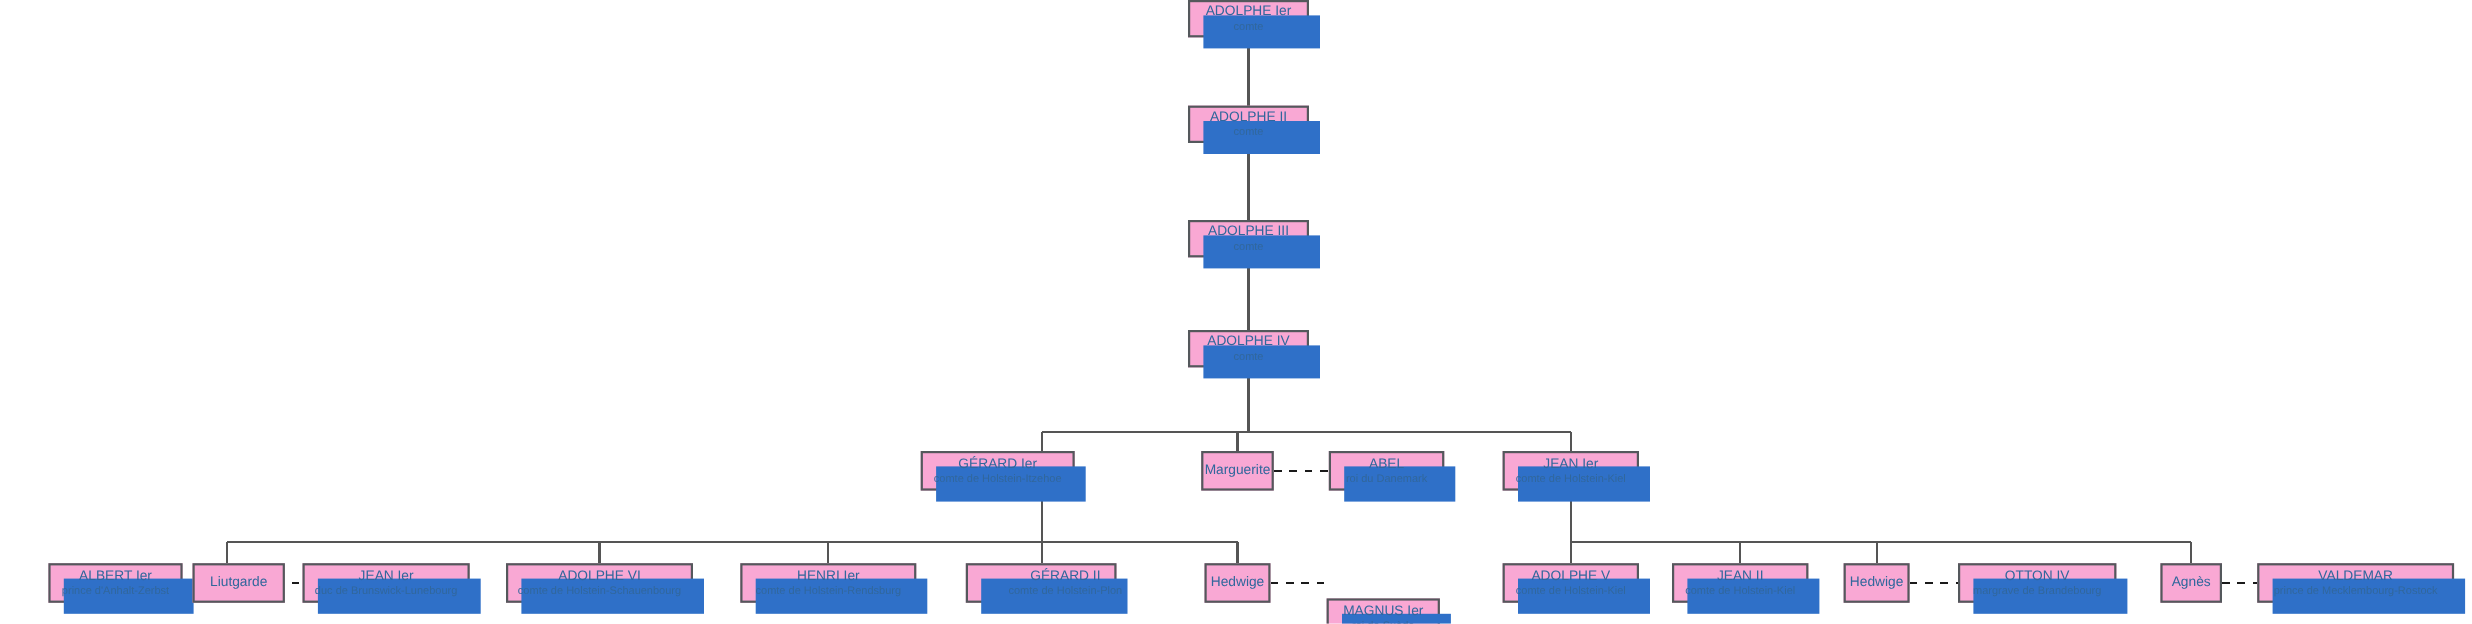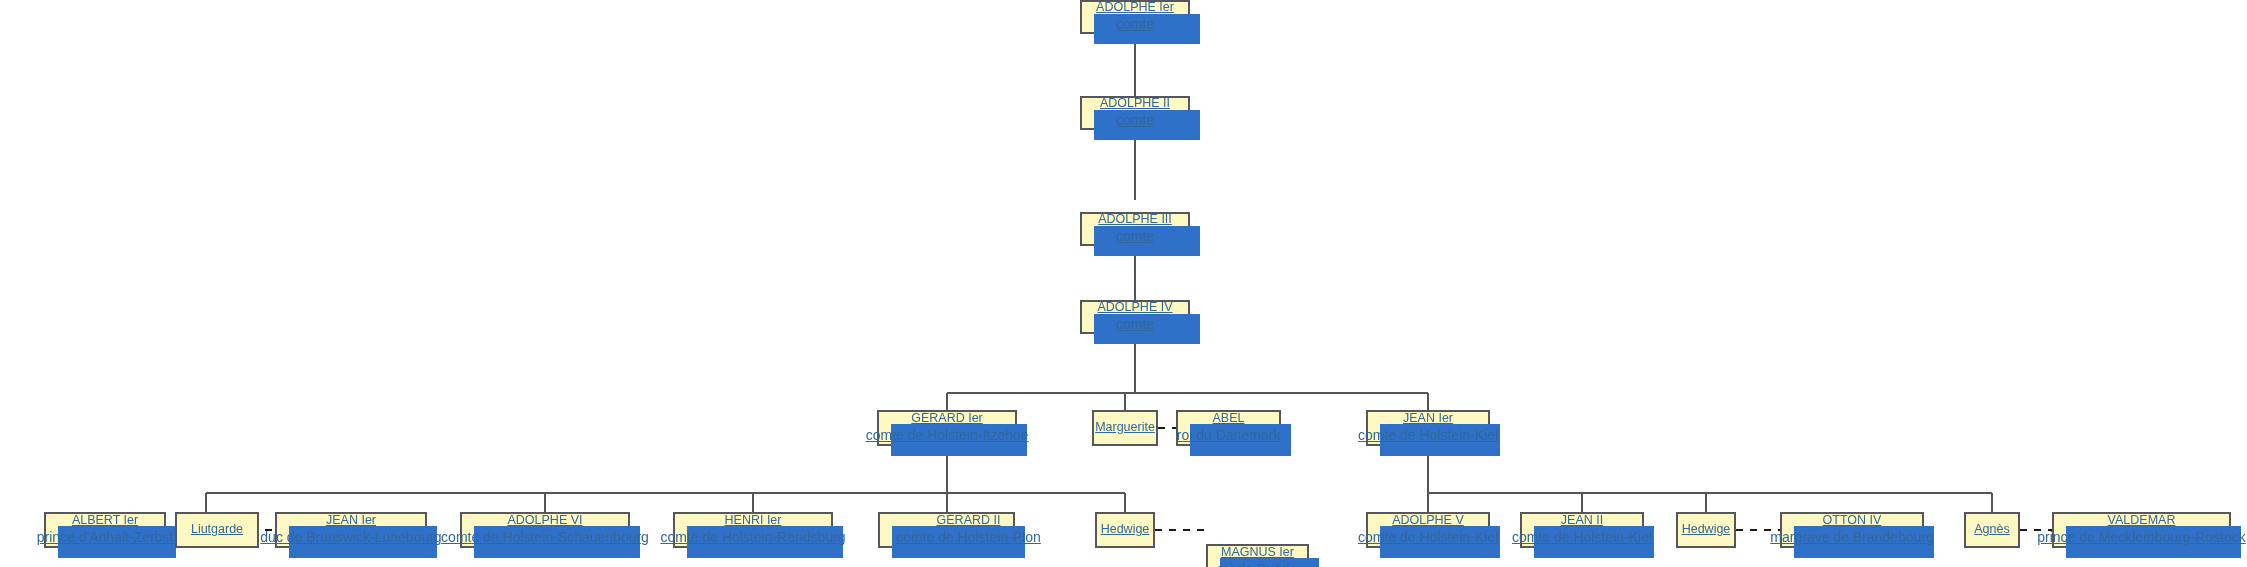--- a/index.html
+++ b/index.html
@@ -25,38 +25,37 @@
     left: 0; top: 0;
     width: 2247px;
     height: 567px;
     pointer-events: none;
   }
 
   
   .node {
     position: absolute;
     box-sizing: border-box;
-    background: #fef9c3;
+    background: #f9a8d4;
     border: 2px solid #54585c;
     display: flex;
     flex-direction: column;
     align-items: center;
     justify-content: center;
     text-align: center;
     color: #31679c;
     line-height: 1.25;
     z-index: 5;
-    text-decoration: underline;
   }
   .node .nm {
     font-size: 12.5px;
     white-space: nowrap;
   }
   .node .ti {
-    font-size: 14px;
+    font-size: 10px;
     white-space: nowrap;
   }
   
   .node.sh::after {
     content: "";
     position: absolute;
     left: 12px;
     top: 12px;
     width: 100%;
     height: 100%;
@@ -110,36 +109,36 @@
 
   <div id="nodes">
       <div class="node sh" style="left: 1080px; top: 0px; width: 110px; height: 34px;">
         <span class="nm">ADOLPHE Ier</span>
         <span class="ti">comte</span>
       </div>
       <div class="node sh" style="left: 1080px; top: 96px; width: 110px; height: 34px;">
         <span class="nm">ADOLPHE II</span>
         <span class="ti">comte</span>
       </div>
-      <div class="node sh" style="left: 1080px; top: 212px; width: 110px; height: 34px; text-align: right;">
+      <div class="node sh" style="left: 1080px; top: 200px; width: 110px; height: 34px; text-align: right;">
         <span class="nm">ADOLPHE III</span>
         <span class="ti">comte</span>
       </div>
       <div class="node sh" style="left: 1080px; top: 300px; width: 110px; height: 34px;">
         <span class="nm">ADOLPHE IV</span>
         <span class="ti">comte</span>
       </div>
-      <div class="node sh" style="left: 877px; top: 410px; width: 140px; height: 36px; text-align: center;">
+      <div class="node sh" style="left: 837px; top: 410px; width: 140px; height: 36px; text-align: center;">
         <span class="nm">GÉRARD Ier</span>
         <span class="ti">comte de Holstein-Itzehoe</span>
       </div>
       <div class="node" style="left: 1092px; top: 410px; width: 66px; height: 36px;">
         <span class="nm">Marguerite</span>
       </div>
-      <div class="node sh" style="left: 1176px; top: 410px; width: 105px; height: 36px;">
+      <div class="node sh" style="left: 1208px; top: 410px; width: 105px; height: 36px;">
         <span class="nm">ABEL</span>
         <span class="ti">roi du Danemark</span>
       </div>
       <div class="node sh" style="left: 1366px; top: 410px; width: 124px; height: 36px;">
         <span class="nm">JEAN Ier</span>
         <span class="ti">comte de Holstein-Kiel</span>
       </div>
       <div class="node sh" style="left: 4px; top: 512px; width: 122px; height: 36px; margin-left: 40px;">
         <span class="nm">ALBERT Ier</span>
         <span class="ti">prince d'Anhalt-Zerbst</span>

